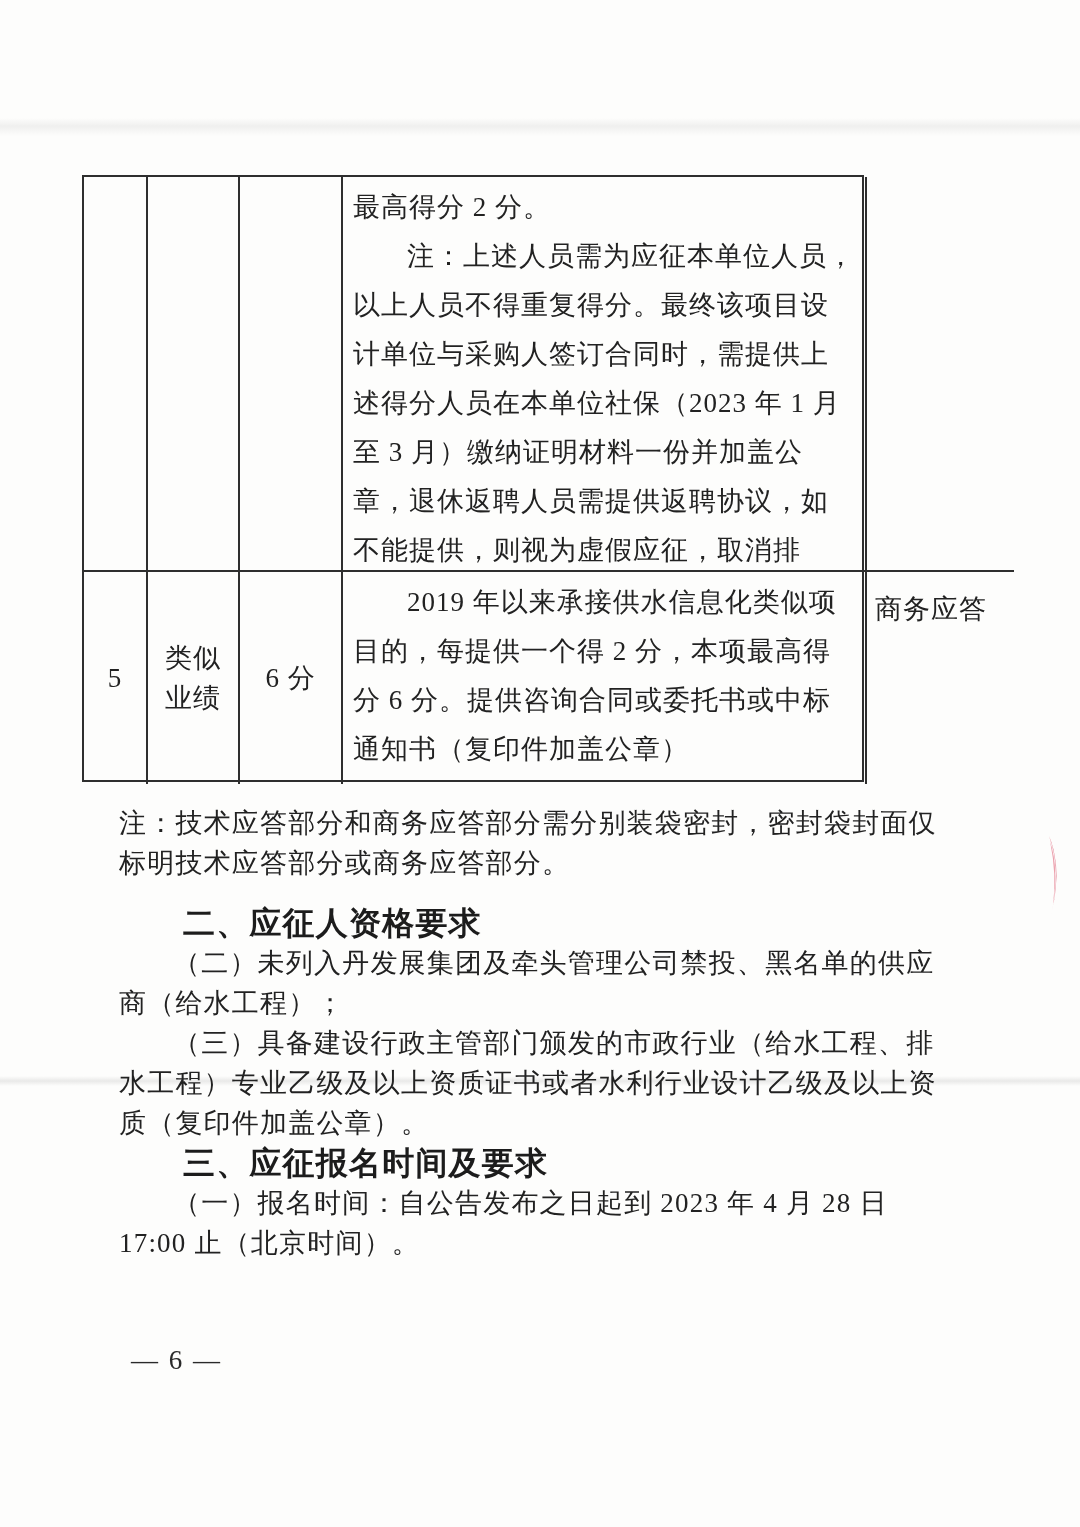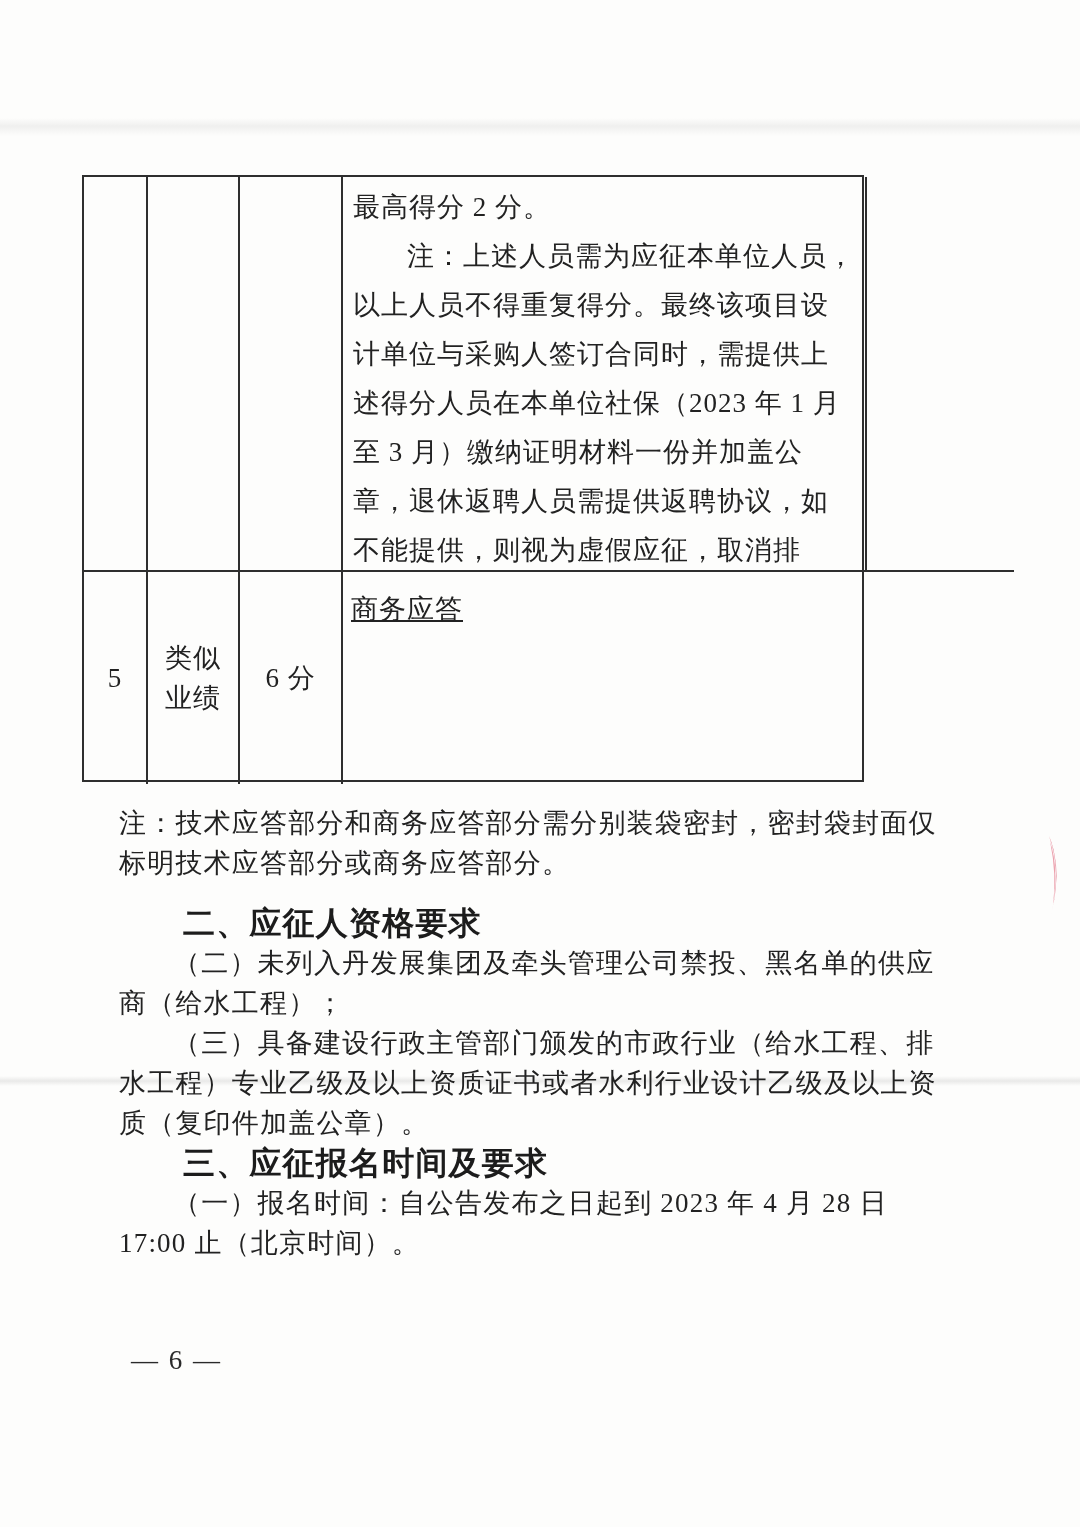--- a/index.html
+++ b/index.html
@@ -23,21 +23,21 @@
     grid-template-columns:64px 92px 103px 524px 147px;
     grid-template-rows:395px 212px;
     border:2px solid #2e2e2e;
     box-sizing:border-box;
     font-size:27px;letter-spacing:1px;
   }
   .cell{
     border-right:2px solid #2e2e2e;border-bottom:2px solid #2e2e2e;
     box-sizing:border-box;overflow:hidden;
   }
-  .cell.last-col{border-right:none;text-decoration:underline;}
+  .cell.last-col{border-right:none;}
   .cell.last-row{border-bottom:none;}
   .cell.center{display:flex;align-items:center;justify-content:center;text-align:center;}
   .cell-desc{padding:6px 10px 0 10px;line-height:49px;}
   .cell-desc p{margin:0;}
   .cell-desc p.indent{text-indent:2em;}
   .cell-response{padding:12px 4px 0 8px;line-height:50px;}
   .cell-category{padding:0 14px;line-height:40px;}
 
   
   .doc-body{
@@ -80,20 +80,23 @@
 
   <div class="cell center last-row row-b">
     <span>5</span>
   </div>
   <div class="cell center last-row row-b cell-category">
     <span>类似业绩</span>
   </div>
   <div class="cell center last-row row-b">
     <span>6 分</span>
   </div>
+  <div class="cell cell-desc last-row row-b">
+    <p class="indent">2019 年以来承接供水信息化类似项目的，每提供一个得 2 分，本项最高得分 6 分。提供咨询合同或委托书或中标通知书（复印件加盖公章）</p>
+  </div>
   <div class="cell last-col last-row row-b cell-response">
     <span>商务应答</span>
   </div>
 </div>
 
 <div class="doc-body">
   <p>注：技术应答部分和商务应答部分需分别装袋密封，密封袋封面仅标明技术应答部分或商务应答部分。</p>
 
   <h2 class="sec-heading gap-above">二、应征人资格要求</h2>
   <p class="indent">（二）未列入丹发展集团及牵头管理公司禁投、黑名单的供应商（给水工程）；</p>

